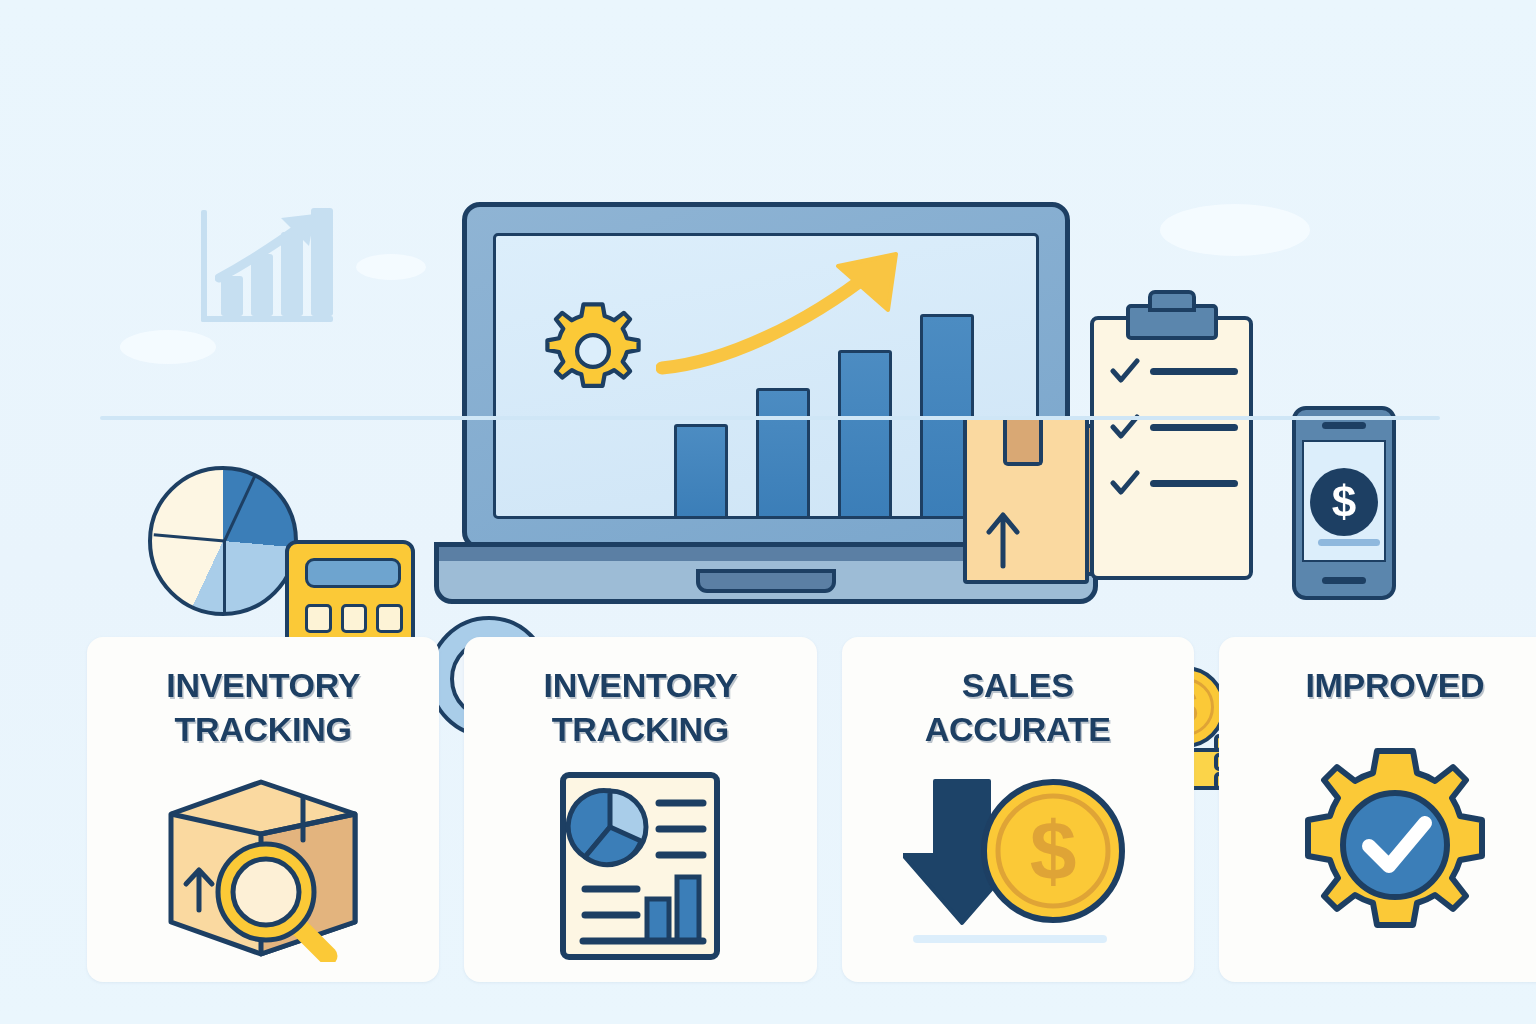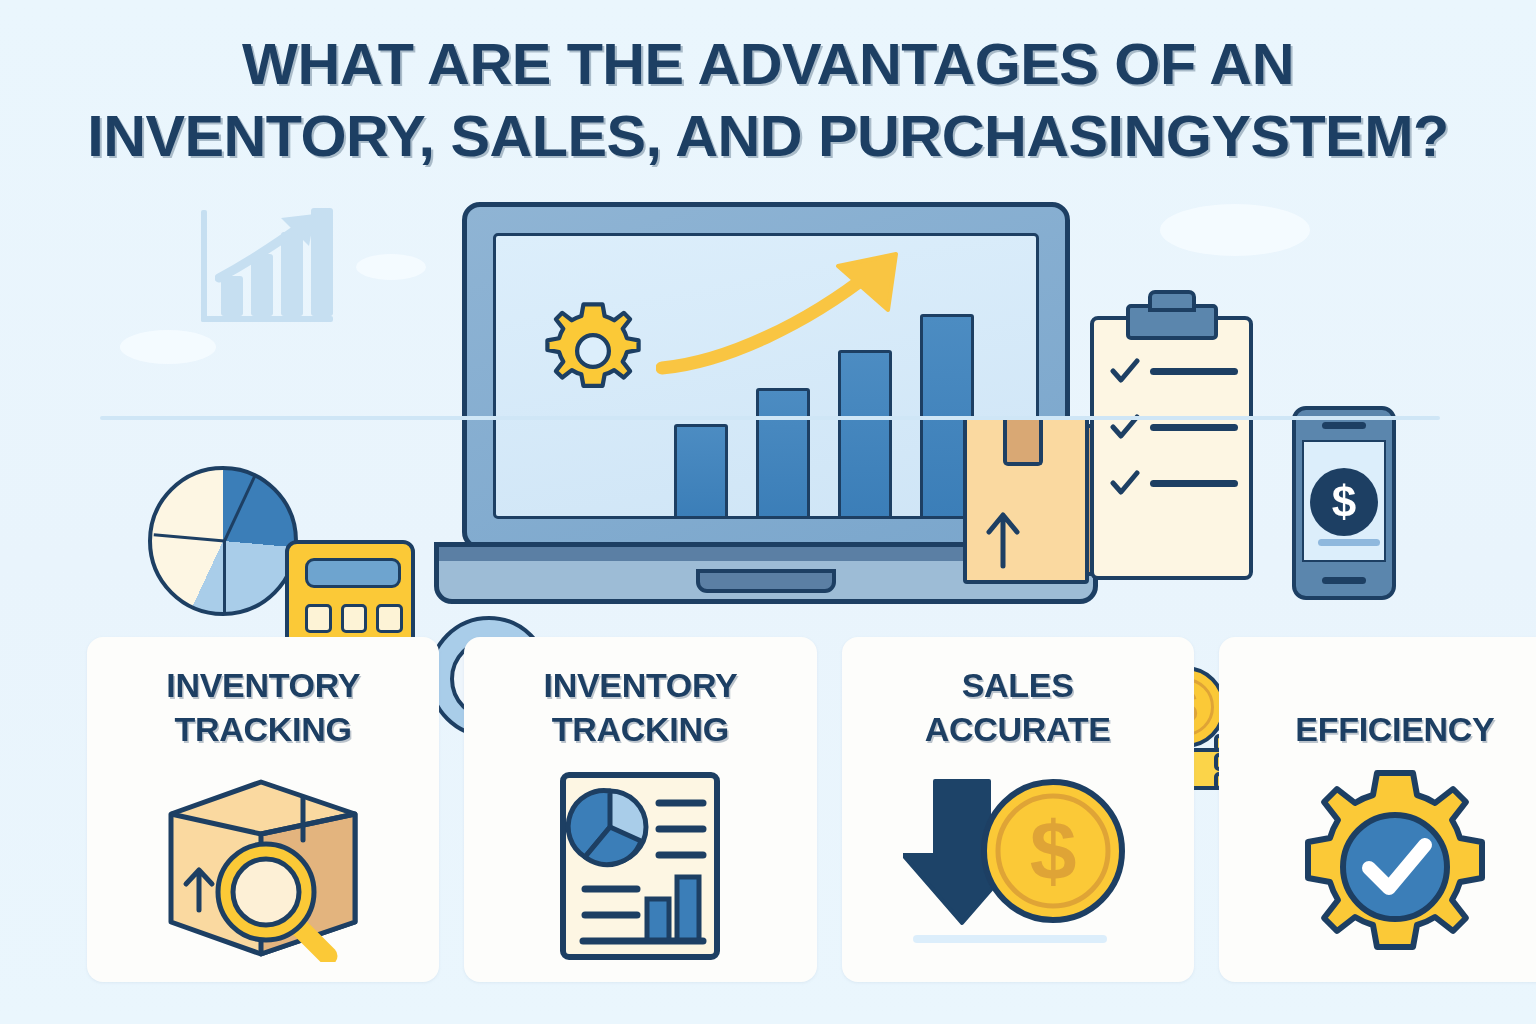--- a/index.html
+++ b/index.html
@@ -234,24 +234,20 @@
   .card-icon{
     flex:1 1 auto; width:100%;
     display:flex; align-items:center; justify-content:center;
   }
 </style>
 </head>
 <body>
 
 <div id="page">
 
-  <div class="title-wrap">
-    <div class="title-line">WHAT ARE THE ADVANTAGES OF AN</div>
-    <div class="title-line">INVENTORY, SALES, AND PURCHASINGYSTEM?</div>
-  </div>
 
   <div class="hero">
 
     <div class="cloud" style="left:120px;top:142px;width:96px;height:34px;"></div>
     <div class="cloud" style="left:356px;top:66px;width:70px;height:26px;"></div>
     <div class="cloud" style="left:1160px;top:16px;width:150px;height:52px;"></div>
 
     <div class="wm">
       <div class="axis ax-y"></div>
       <div class="axis ax-x"></div>
@@ -429,22 +425,21 @@
           <circle cx="150" cy="74" r="69" fill="#fbc937" stroke="#1d3f63" stroke-width="6"></circle>
           <circle cx="150" cy="74" r="55" fill="none" stroke="#dfa436" stroke-width="5"></circle>
           <text x="150" y="74" fill="#dfa436" font-family="'Liberation Sans',sans-serif" font-size="84" font-weight="bold" text-anchor="middle" dominant-baseline="central">$</text>
           <line x1="14" y1="162" x2="200" y2="162" stroke="#dceefb" stroke-width="8" stroke-linecap="round"></line>
         </svg>
       </div>
     </div>
 
     <div class="card">
       <div class="card-title">
-        <br>
-        <span>EFFICIENCY</span>
+        <span>IMPROVED</span><br>
       </div>
       <div class="card-icon">
         <svg width="200" height="196" viewBox="0 0 200 196">
           <path d="M100 4 l18 0 4 22 a70 70 0 0 1 18 8 l18-14 13 13 -14 18 a70 70 0 0 1 8 18 l22 4 0 18 0 18 -22 4 a70 70 0 0 1-8 18 l14 18 -13 13 -18-14 a70 70 0 0 1-18 8 l-4 22 -18 0 -18 0 -4-22 a70 70 0 0 1-18-8 l-18 14 -13-13 14-18 a70 70 0 0 1-8-18 l-22-4 0-18 0-18 22-4 a70 70 0 0 1 8-18 l-14-18 13-13 18 14 a70 70 0 0 1 18-8 l4-22 z" fill="#fbc937" stroke="#1d3f63" stroke-width="6" stroke-linejoin="round"></path>
           <circle cx="100" cy="98" r="52" fill="#3b7eb8" stroke="#1d3f63" stroke-width="6"></circle>
           <path d="M74 99 L94 119 L130 76" stroke="#ffffff" stroke-width="14" fill="none" stroke-linecap="round" stroke-linejoin="round"></path>
         </svg>
       </div>
     </div>
 

